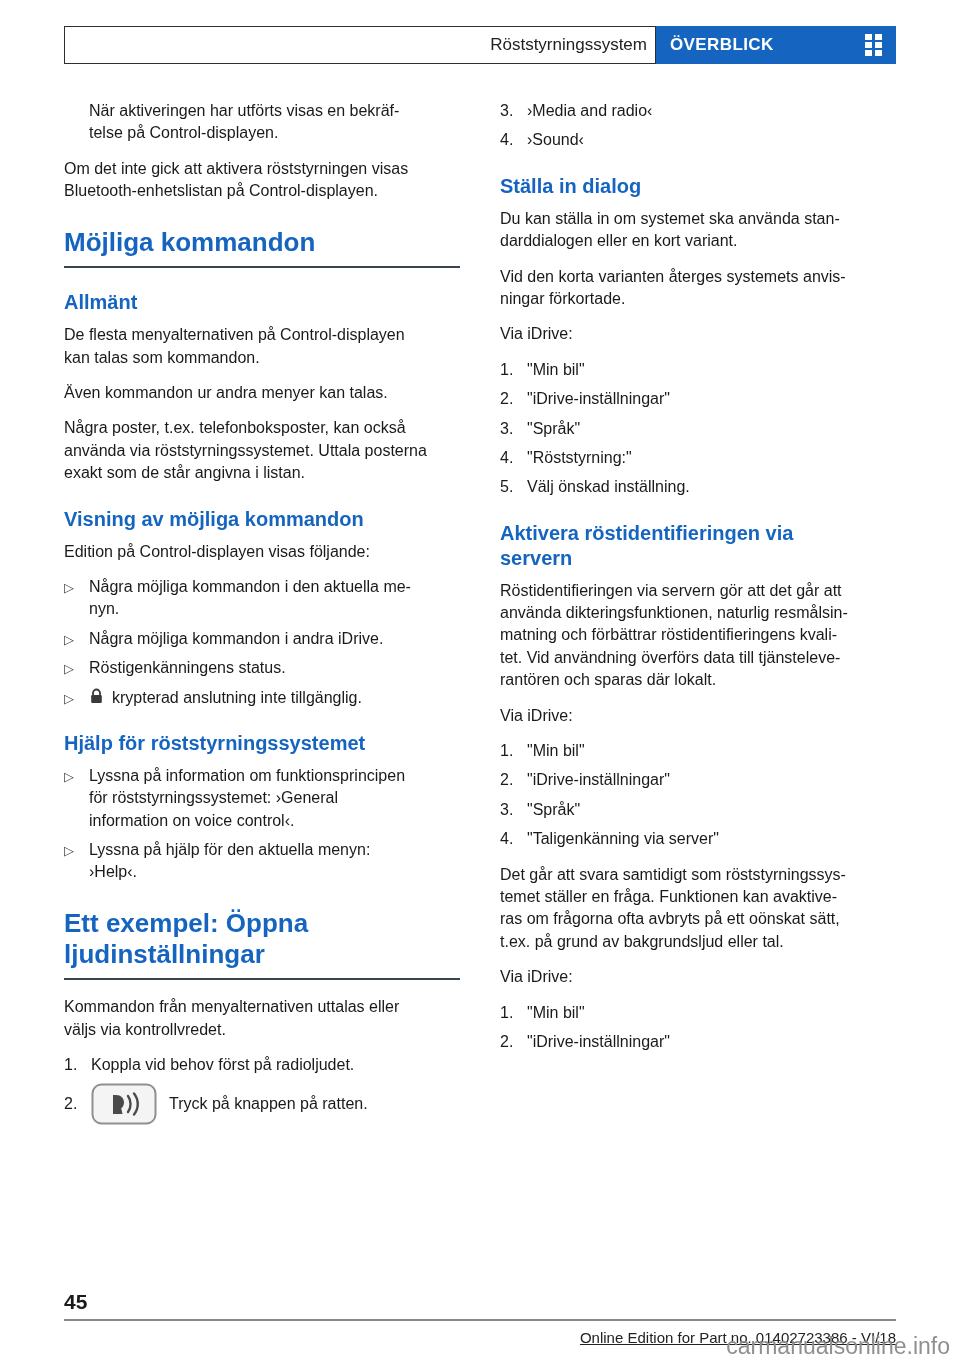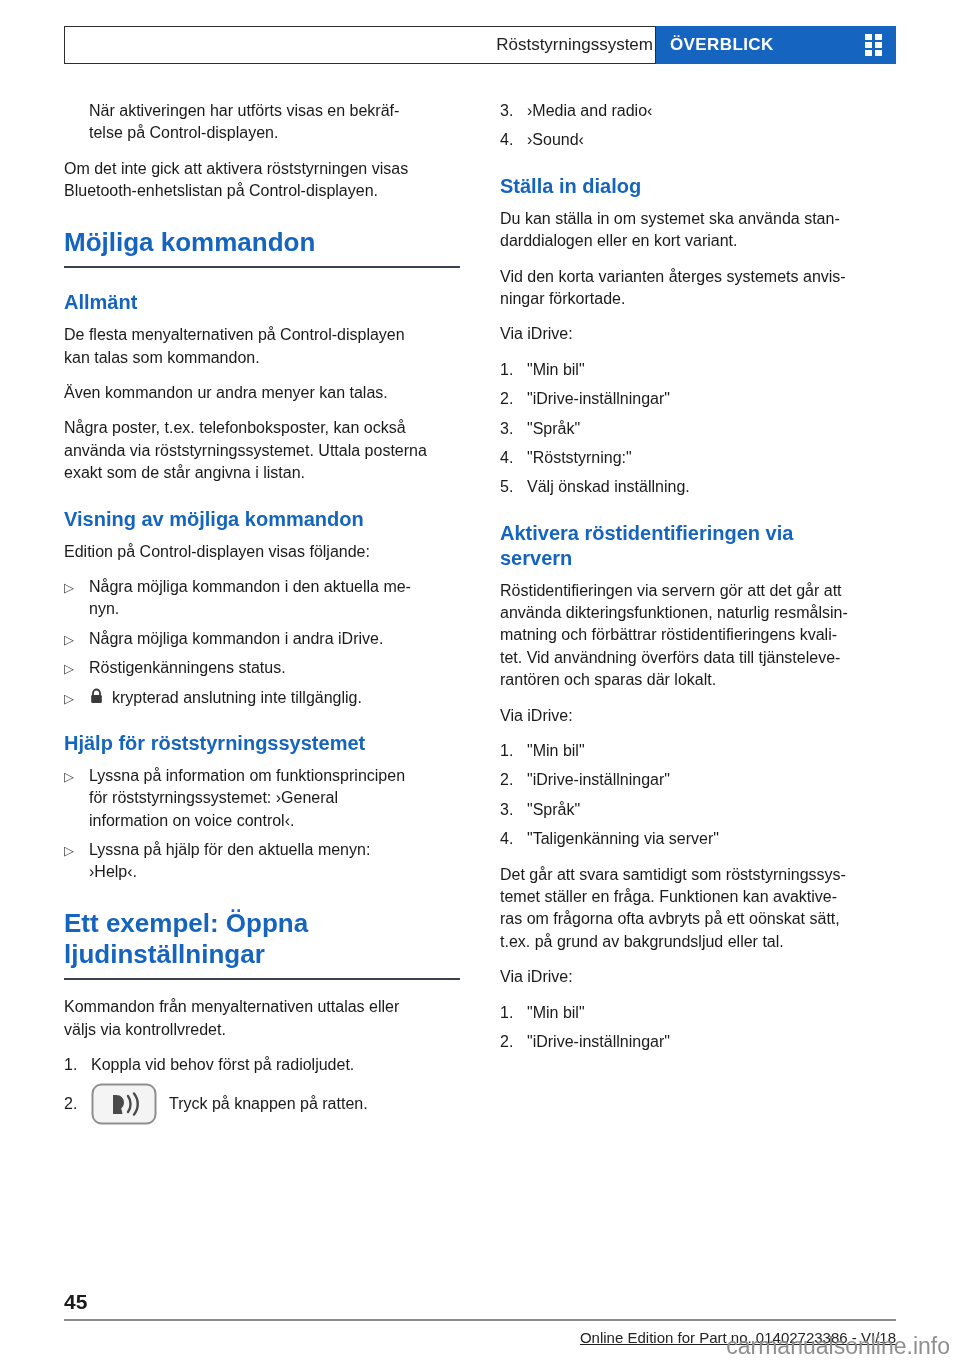--- a/index.html
+++ b/index.html
@@ -4,21 +4,21 @@
 <style>
   :root { --blue:#1565c0; --text:#1a1a1a; --rule:#39434f; }
   * { margin:0; padding:0; box-sizing:border-box; }
   html,body { background:#ffffff; }
   body { font-family:"Liberation Sans", sans-serif; color:var(--text); }
   .page { position:relative; width:960px; height:1362px; background:#fff; overflow:hidden; }
 
   
   .pagehead { position:absolute; top:26px; left:64px; right:64px; height:38px; display:flex; }
   .head-section { flex:1; border:1px solid #2e2e2e; display:flex; align-items:center;
-                  justify-content:flex-end; padding-right:2px; font-size:17px; color:#222; }
+                  justify-content:flex-end; padding-right:8px; font-size:17px; color:#222; }
   .head-chapter { width:240px; background:var(--blue); color:#fff; display:flex;
                   align-items:center; padding:0 14px;justify-content:center; }
   .head-chapter .label { font-weight:bold; font-size:17px; letter-spacing:.4px; flex:1; }
   .grid-icon { display:grid; grid-template-columns:7px 7px; grid-auto-rows:6px; gap:2px 3px; }
   .grid-icon i { background:#fff; display:block; }
 
   
   .columns { position:absolute; top:100px; left:64px; right:64px; display:flex; gap:40px;
              font-size:16px; line-height:1.4; }
   .col { flex:1; min-width:0; }

